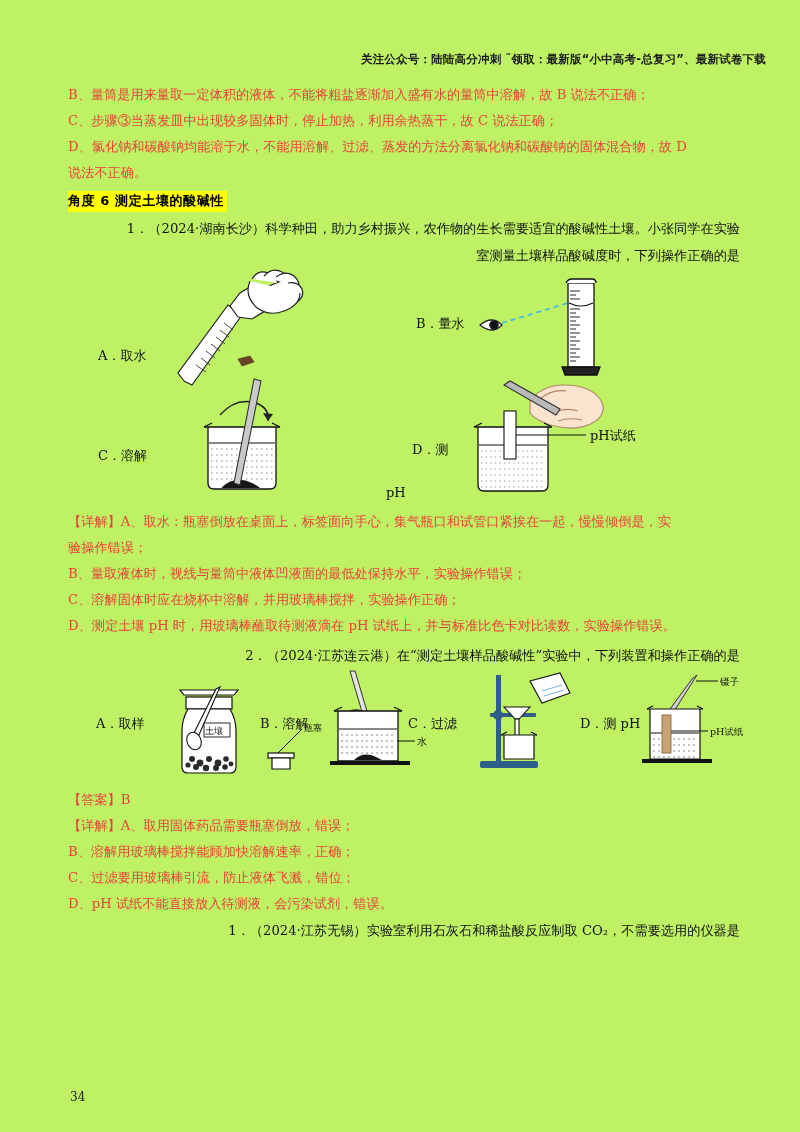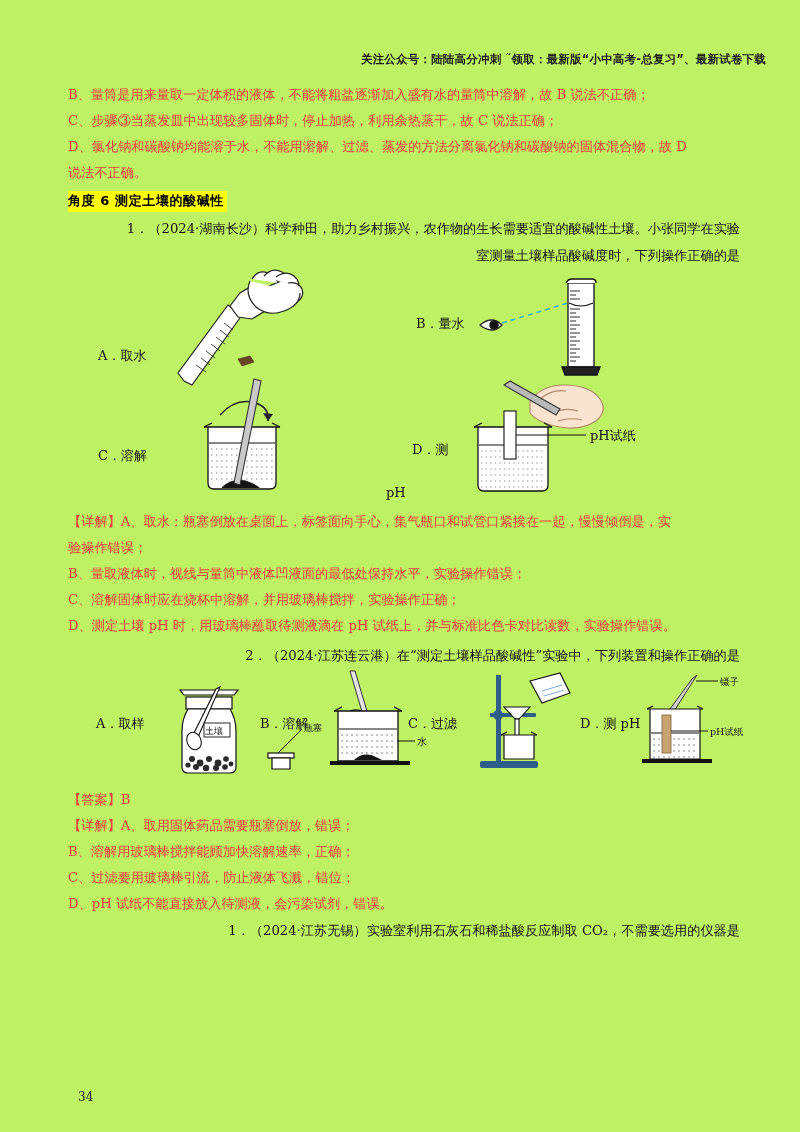--- a/index.html
+++ b/index.html
@@ -78,21 +78,21 @@
     font-size: 13px;
     color: #111;
     font-family: "DejaVu Serif", "Liberation Serif", serif;
     white-space: nowrap;
   }
   .abs { position: absolute; }
 
   
   .pagenum {
     position: absolute;
-    left: 78px;
+    left: 70px;
     bottom: 28px;
     font-size: 12px;
     color: #222;
     font-family: "DejaVu Serif","Liberation Serif",serif;
   }
 
   svg { display: block; overflow: visible; }
 </style>
 </head>
 <body>

